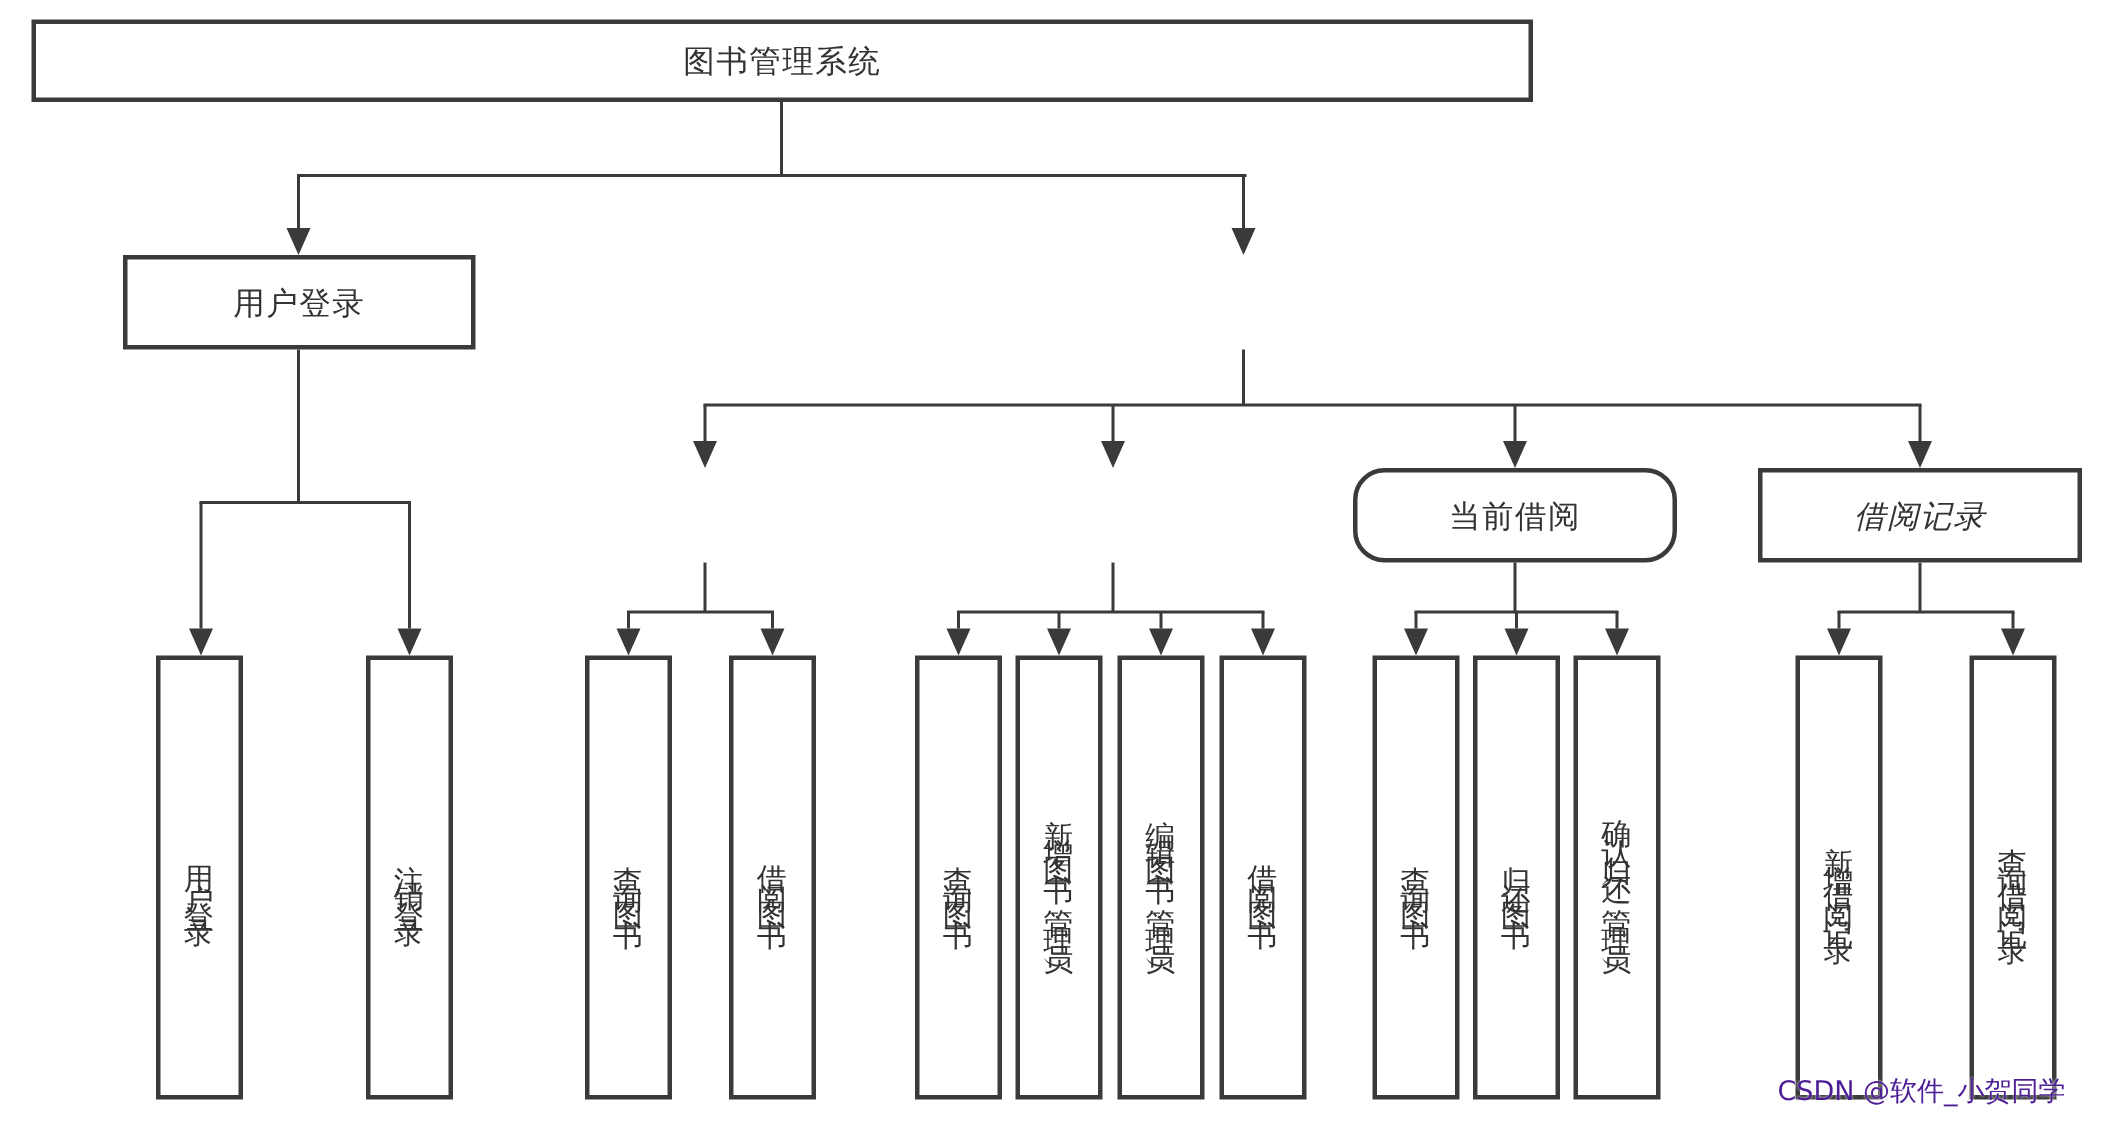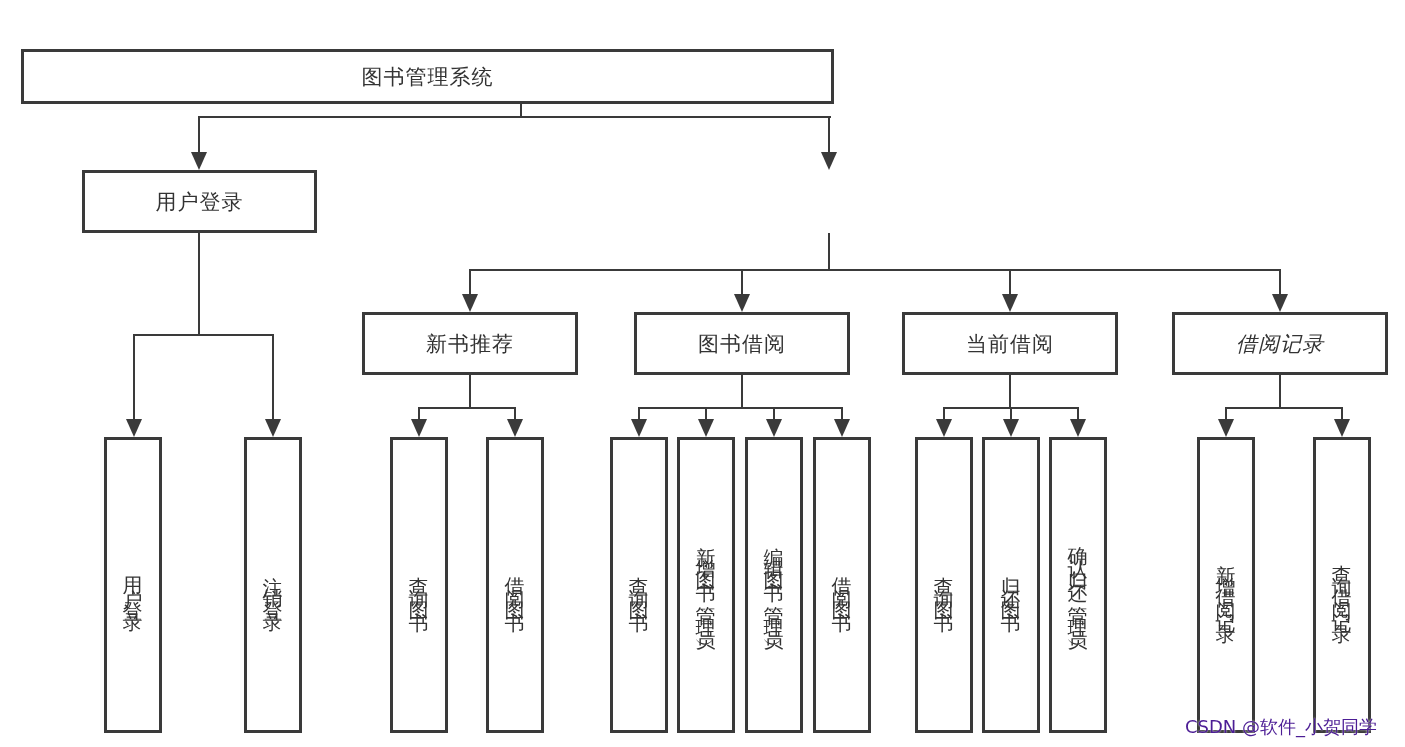--- a/index.html
+++ b/index.html
@@ -13,21 +13,21 @@
   .ah{
     position:absolute;width:0;height:0;
     border-left:8px solid transparent;border-right:8px solid transparent;
     border-top:18px solid #3a3a3a;
   }
   .box{
     position:absolute;box-sizing:border-box;border:3px solid #3a3a3a;background:#ffffff;
     display:flex;align-items:center;justify-content:center;
   }
   .hlabel{font-size:21px;letter-spacing:1px;white-space:nowrap;}
-  .root{left:21px;top:13px;width:813px;height:55px;margin-top:36px;}
+  .root{left:21px;top:13px;width:1001px;height:55px;}
   .lvl1{top:170px;width:235px;height:63px;}
   .lvl2{top:312px;width:216px;height:63px;}
   .leaf{top:437px;width:58px;height:296px;}
   .vt{
     writing-mode:vertical-rl;text-orientation:mixed;
     font-size:20px;line-height:1;letter-spacing:12px;white-space:nowrap;
   }
   .watermark{
     position:absolute;left:1185px;top:715px;z-index:10;
     font-size:18px;color:#4c1d95;white-space:nowrap;
@@ -99,27 +99,21 @@
   <div class="ah" style="left:1334px;top:419px;"></div>
 
   <div class="box root">
     <span class="hlabel">图书管理系统</span>
   </div>
 
   <div class="box lvl1" style="left:82px;">
     <span class="hlabel">用户登录</span>
   </div>
 
-  <div class="box lvl2" style="left:362px;">
-    <span class="hlabel">新书推荐</span>
-  </div>
-  <div class="box lvl2" style="left:634px;">
-    <span class="hlabel">图书借阅</span>
-  </div>
-  <div class="box lvl2" style="left:902px;">
+  <div class="box lvl2" style="left:902px;border-radius:21px;">
     <span class="hlabel">当前借阅</span>
   </div>
   <div class="box lvl2" style="left:1172px;font-style:italic;">
     <span class="hlabel">借阅记录</span>
   </div>
 
   <div class="box leaf" style="left:104px;">
     <span class="vt">用户登录</span>
   </div>
   <div class="box leaf" style="left:244px;">

